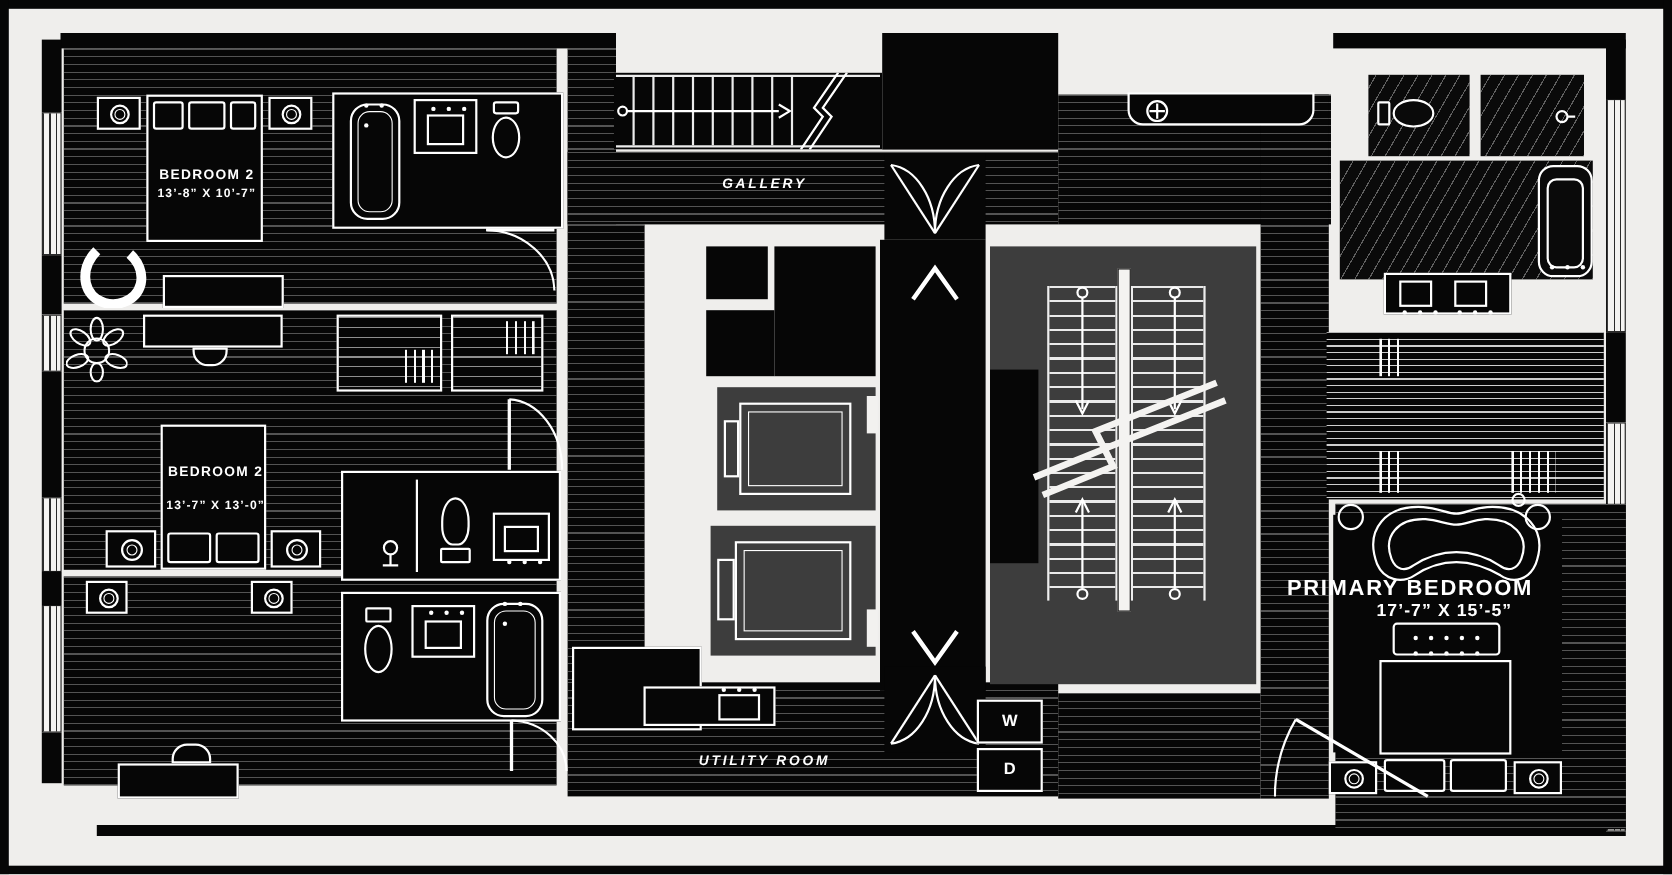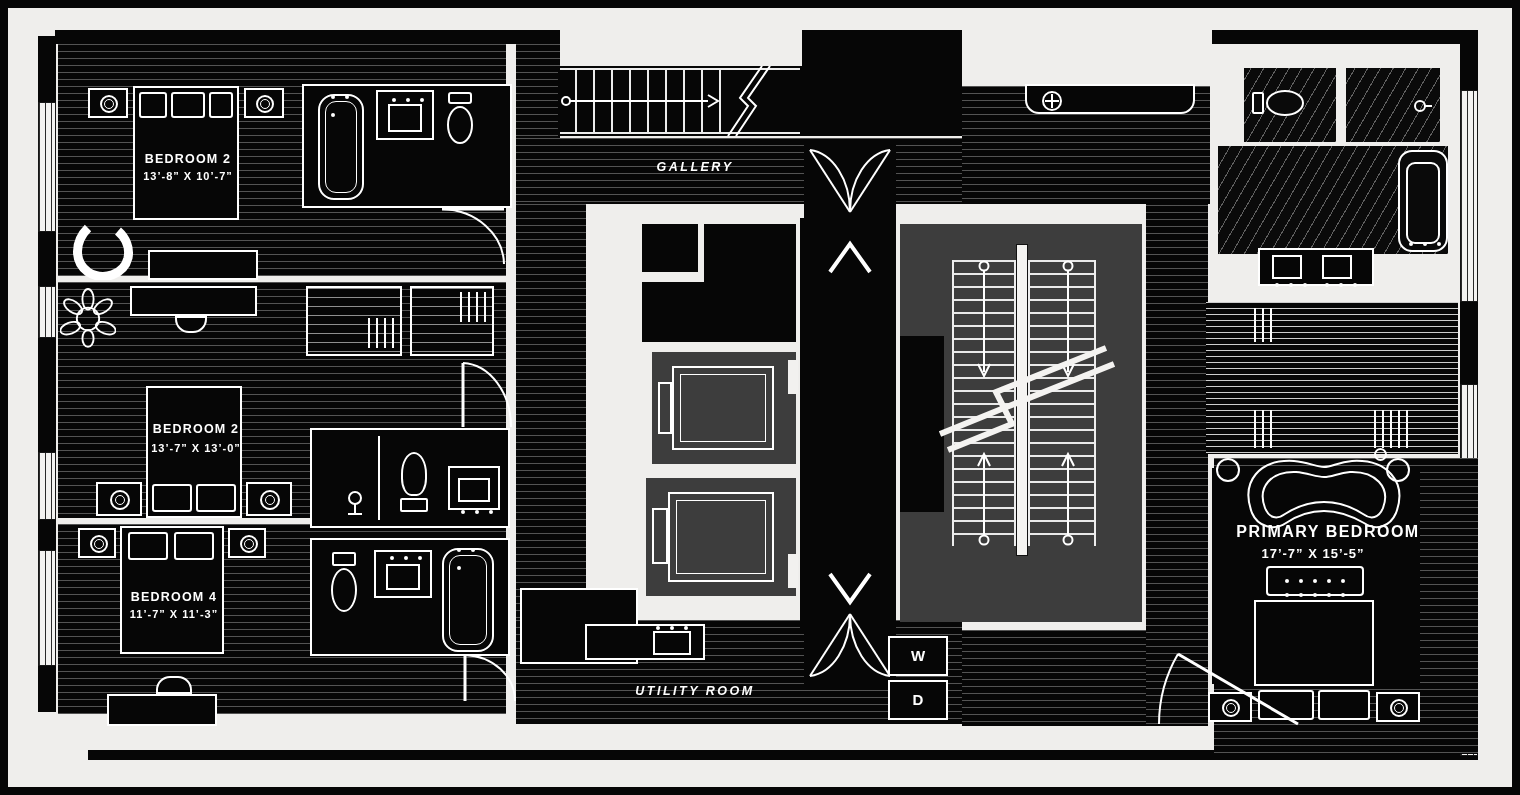--- a/index.html
+++ b/index.html
@@ -163,21 +163,21 @@
         <ellipse cx="11" cy="44" rx="6" ry="11" transform="rotate(-110 11 44)"></ellipse>
         <ellipse cx="30" cy="55" rx="6" ry="9"></ellipse>
       </g>
     </svg>
   </div>
   <div class="abs wfb" style="left:130px;top:286px;width:127px;height:30px"></div>
   <div class="abs wfb-t" style="left:175px;top:316px;width:32px;height:17px;border-radius:0 0 14px 14px;background:#060606"></div>
 
   <div class="abs wfb" style="left:146px;top:386px;width:96px;height:132px">
     <div class="abs label rname" style="left:-14px;top:32px;width:124px">BEDROOM 2</div>
-    <div class="abs label rdims" style="left:-16px;top:52px;width:128px">13’-7” X 13’-0”</div>
+    <div class="abs label rdims" style="left:-16px;top:64px;width:128px">13’-7” X 13’-0”</div>
     <div class="abs pill" style="left:4px;top:96px;width:40px;height:28px"></div>
     <div class="abs pill" style="left:48px;top:96px;width:40px;height:28px"></div>
   </div>
   <div class="abs wfb" style="left:96px;top:482px;width:46px;height:34px">
     <div class="lamp abs" style="left:12px;top:6px;width:20px;height:20px">
         <i></i>
       </div>
   </div>
   <div class="abs wfb" style="left:246px;top:482px;width:46px;height:34px">
     <div class="lamp abs" style="left:12px;top:6px;width:20px;height:20px">
@@ -220,26 +220,20 @@
       <line x1="4" y1="3" x2="66" y2="3" stroke="#fff" stroke-width="3"></line>
     </svg>
   </div>
   <div class="abs" style="left:460px;top:360px;width:54px;height:70px">
     <svg width="54" height="70" viewBox="0 0 54 70">
       <path d="M3,3 A50,64 0 0 1 51,67" fill="none" stroke="#fff" stroke-width="2"></path>
       <line x1="3" y1="3" x2="3" y2="67" stroke="#fff" stroke-width="3"></line>
     </svg>
   </div>
 
-  <div class="abs wfb" style="left:120px;top:526px;width:104px;height:128px">
-    <div class="abs pill" style="left:6px;top:4px;width:40px;height:28px"></div>
-    <div class="abs pill" style="left:52px;top:4px;width:40px;height:28px"></div>
-    <div class="abs label rname" style="left:-10px;top:60px;width:124px">BEDROOM 4</div>
-    <div class="abs label rdims" style="left:-12px;top:78px;width:128px">11’-7” X 11’-3”</div>
-  </div>
   <div class="abs wfb" style="left:78px;top:528px;width:38px;height:30px">
     <div class="lamp abs" style="left:10px;top:5px;width:18px;height:18px">
         <i></i>
       </div>
   </div>
   <div class="abs wfb" style="left:228px;top:528px;width:38px;height:30px">
     <div class="lamp abs" style="left:10px;top:5px;width:18px;height:18px">
         <i></i>
       </div>
   </div>
@@ -404,22 +398,22 @@
         <path d="M14,62 C2,30 22,8 56,10 C70,11 78,16 86,16 C94,16 100,11 114,10 C148,8 170,30 158,62 C152,76 138,80 126,72 C112,64 98,60 86,60 C74,60 60,64 48,72 C36,80 20,76 14,62 Z"></path>
         <path d="M27,57 C19,36 33,20 58,21 C70,22 78,26 86,26 C94,26 100,22 112,21 C137,20 153,36 145,57 C141,67 133,69 125,63 C111,54 97,51 86,51 C75,51 61,54 47,63 C39,69 31,67 27,57 Z"></path>
       </g>
     </svg>
   </div>
 
   <div class="abs lamp" style="left:1216px;top:458px;width:24px;height:24px"></div>
   <div class="abs lamp" style="left:1386px;top:458px;width:24px;height:24px"></div>
   <div class="abs lamp" style="left:1374px;top:448px;width:13px;height:13px"></div>
 
-  <div class="abs label" style="left:1228px;top:520px;width:200px;font-size:16px;letter-spacing:1.5px">PRIMARY BEDROOM</div>
-  <div class="abs label" style="left:1213px;top:544px;width:200px;font-size:13px;letter-spacing:1px">17’-7” X 15’-5”</div>
+  <div class="abs label" style="left:1170px;top:520px;width:200px;font-size:20px;letter-spacing:1.5px">PRIMARY BEDROOM</div>
+  <div class="abs label" style="left:1213px;top:544px;width:200px;font-size:16px;letter-spacing:1px">17’-7” X 15’-5”</div>
 
   <div class="abs wfb" style="left:1266px;top:566px;width:98px;height:30px;border-radius:4px;text-align:center">
     <div class="dotrow" style="margin-top:3px"><span></span><span></span><span></span><span></span><span></span></div>
     <div class="dotrow" style="margin-top:-4px"><span></span><span></span><span></span><span></span><span></span></div>
   </div>
 
   <div class="abs wfb" style="left:1254px;top:600px;width:120px;height:86px"></div>
   <div class="abs pill" style="left:1258px;top:690px;width:56px;height:30px"></div>
   <div class="abs pill" style="left:1318px;top:690px;width:52px;height:30px"></div>
   <div class="abs wfb" style="left:1208px;top:692px;width:44px;height:30px">

